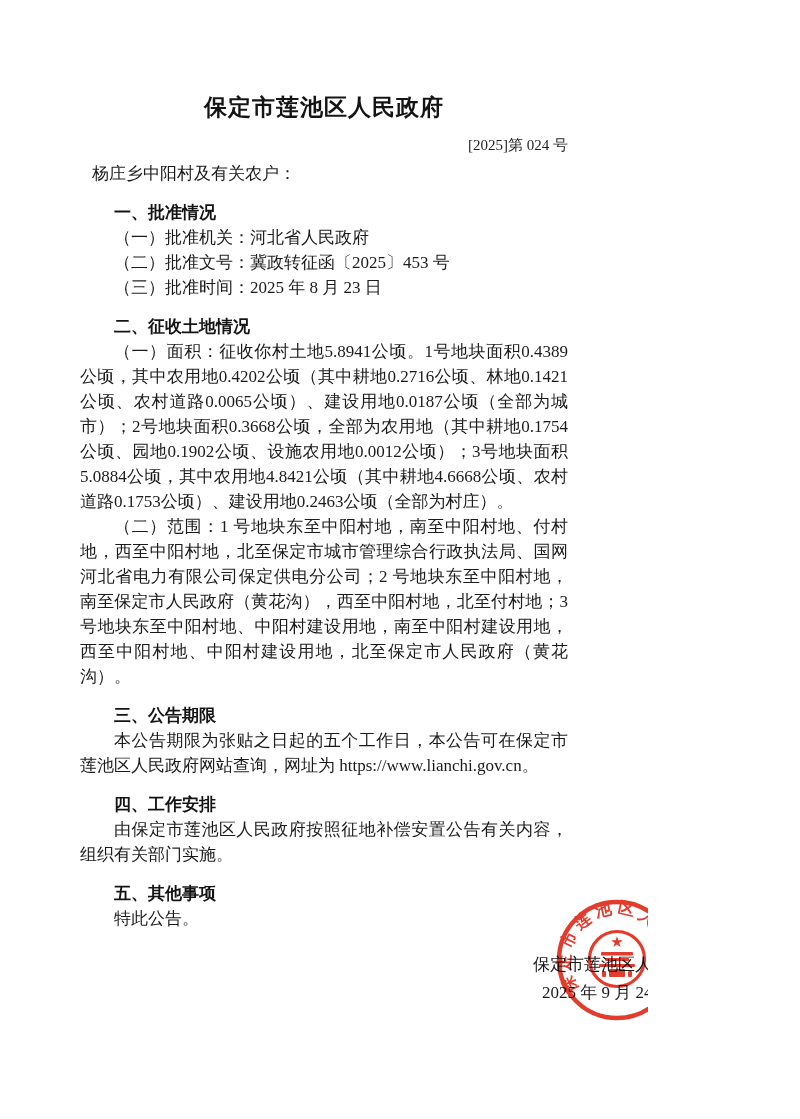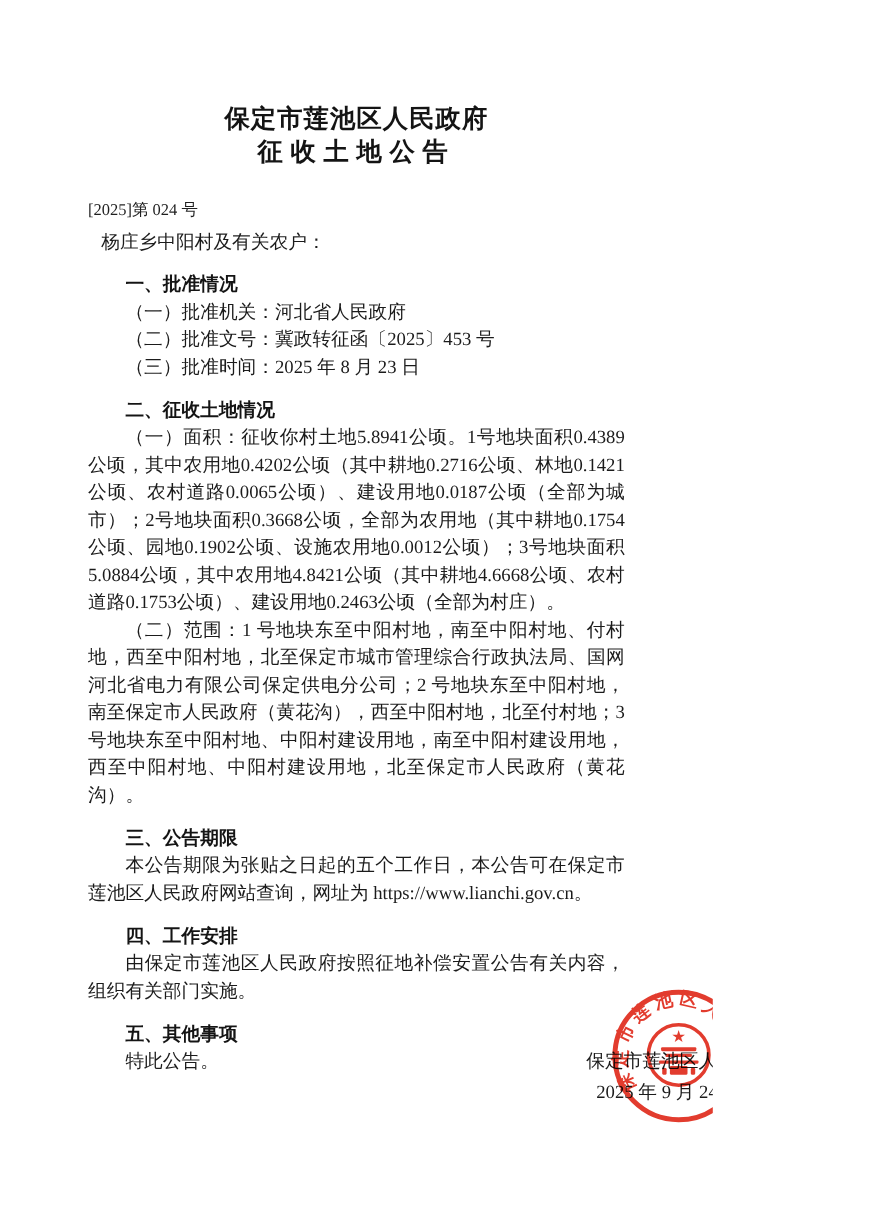--- a/index.html
+++ b/index.html
@@ -16,21 +16,21 @@
     margin:0;text-align:center;
     font-size:23px;font-weight:700;line-height:24px;
     letter-spacing:1px;color:#141414;
   }
   .title2{
     margin:6px 0 0;text-align:center;
     font-size:23px;font-weight:700;line-height:24px;
     letter-spacing:7px;color:#141414;
   }
   .docnum{
-    margin:32px 0 0;text-align:left;
+    margin:16px 0 0;text-align:right;
     font-size:15px;line-height:18px;color:#1f1f1f;
   }
   .salutation{
     margin:7px 12px 0;
     font-size:17px;line-height:25px;
   }
   p.para{
     margin:0;font-size:17px;line-height:25px;
     text-align:justify;text-indent:2em;
     color:#1b1b1b;
@@ -61,21 +61,20 @@
     font-weight:700;
   }
 </style>
 </head>
 <body>
 
 <div class="page">
   <div class="content">
 
     <h1 class="title1">保定市莲池区人民政府</h1>
-    <h1 class="title2">征收土地公告</h1>
     <div class="docnum">[2025]第 024 号</div>
 
     <div class="salutation">杨庄乡中阳村及有关农户：</div>
 
 
     <p class="heading">一、批准情况</p>
     <p class="para">（一）批准机关：河北省人民政府</p>
     <p class="para">（二）批准文号：冀政转征函〔2025〕453 号</p>
     <p class="para">（三）批准时间：2025 年 8 月 23 日</p>
 

